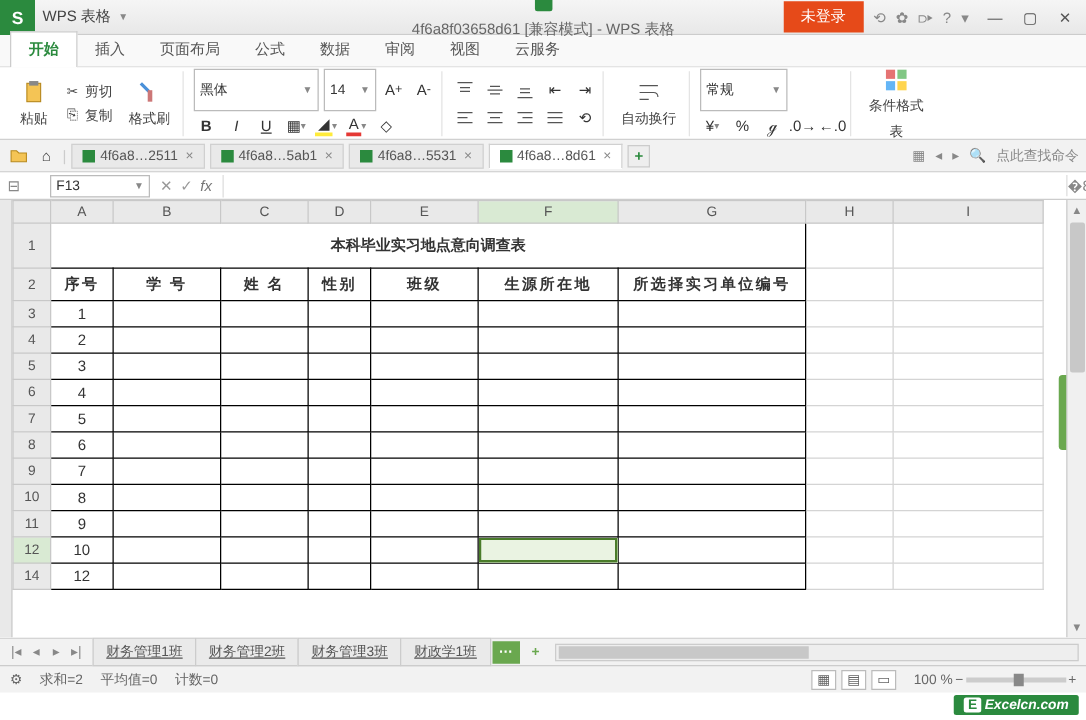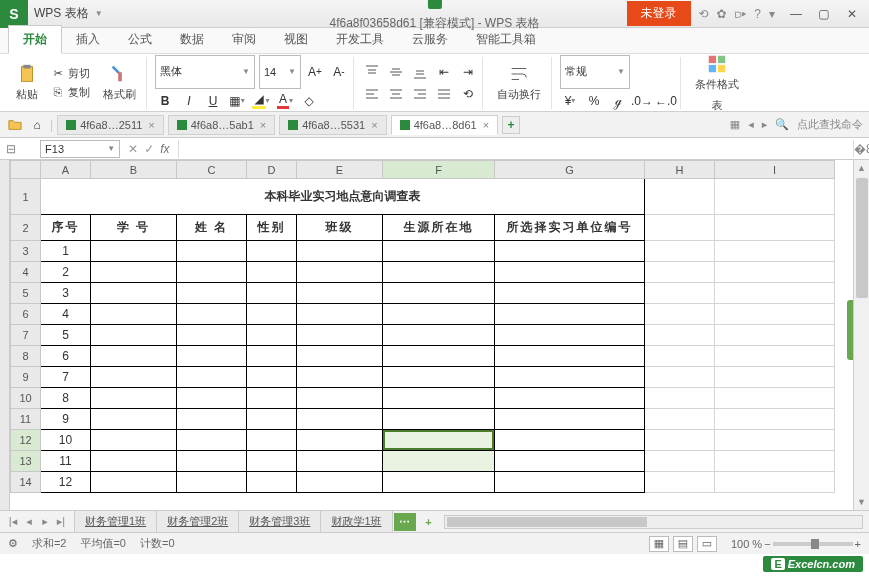--- a/index.html
+++ b/index.html
@@ -125,27 +125,26 @@
   <div class="win-controls">
     <div>—</div>
     <div>▢</div>
     <div>✕</div>
   </div>
 </div>
 
 <div class="menubar">
   <div class="menutab active">开始</div>
   <div class="menutab">插入</div>
+  <div class="menutab">页面布局</div>
   <div class="menutab">公式</div>
   <div class="menutab">数据</div>
   <div class="menutab">审阅</div>
   <div class="menutab">视图</div>
-  <div class="menutab">开发工具</div>
   <div class="menutab">云服务</div>
-  <div class="menutab">智能工具箱</div>
 </div>
 
 <div class="ribbon">
   <div class="ribbon-group">
     <div class="ribbon-row">
       <div class="big-btn">
         <span class="ico">
             <svg viewBox="0 0 24 24">
               <rect x="6" y="4" width="12" height="16" fill="#f4c455" stroke="#b88a1f"></rect>
               <rect x="8" y="2" width="8" height="4" fill="#888"></rect>
@@ -513,32 +512,20 @@
             <td class="cell data-cell">10</td>
             <td class="cell data-cell"></td>
             <td class="cell data-cell"></td>
             <td class="cell data-cell"></td>
             <td class="cell data-cell"></td>
             <td class="cell data-cell active-cell"></td>
             <td class="cell data-cell"></td>
             <td class="cell"></td>
             <td class="cell"></td>
           </tr>
-    <tr class="r13">
-            <th class="rowhdr">13</th>
-            <td class="cell data-cell">11</td>
-            <td class="cell data-cell"></td>
-            <td class="cell data-cell"></td>
-            <td class="cell data-cell"></td>
-            <td class="cell data-cell"></td>
-            <td class="cell data-cell" style="background:#eaf3e2"></td>
-            <td class="cell data-cell"></td>
-            <td class="cell"></td>
-            <td class="cell"></td>
-          </tr>
     <tr>
             <th class="rowhdr">14</th>
             <td class="cell data-cell">12</td>
             <td class="cell data-cell"></td>
             <td class="cell data-cell"></td>
             <td class="cell data-cell"></td>
             <td class="cell data-cell"></td>
             <td class="cell data-cell"></td>
             <td class="cell data-cell"></td>
             <td class="cell"></td>

